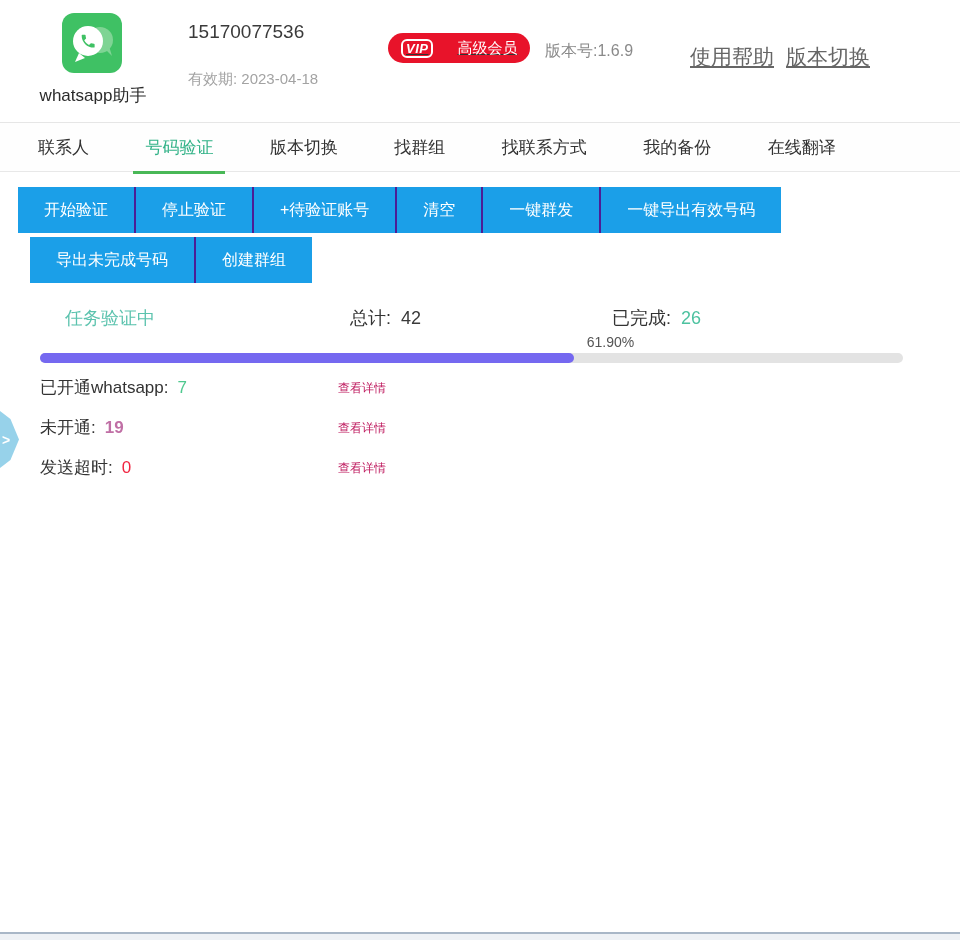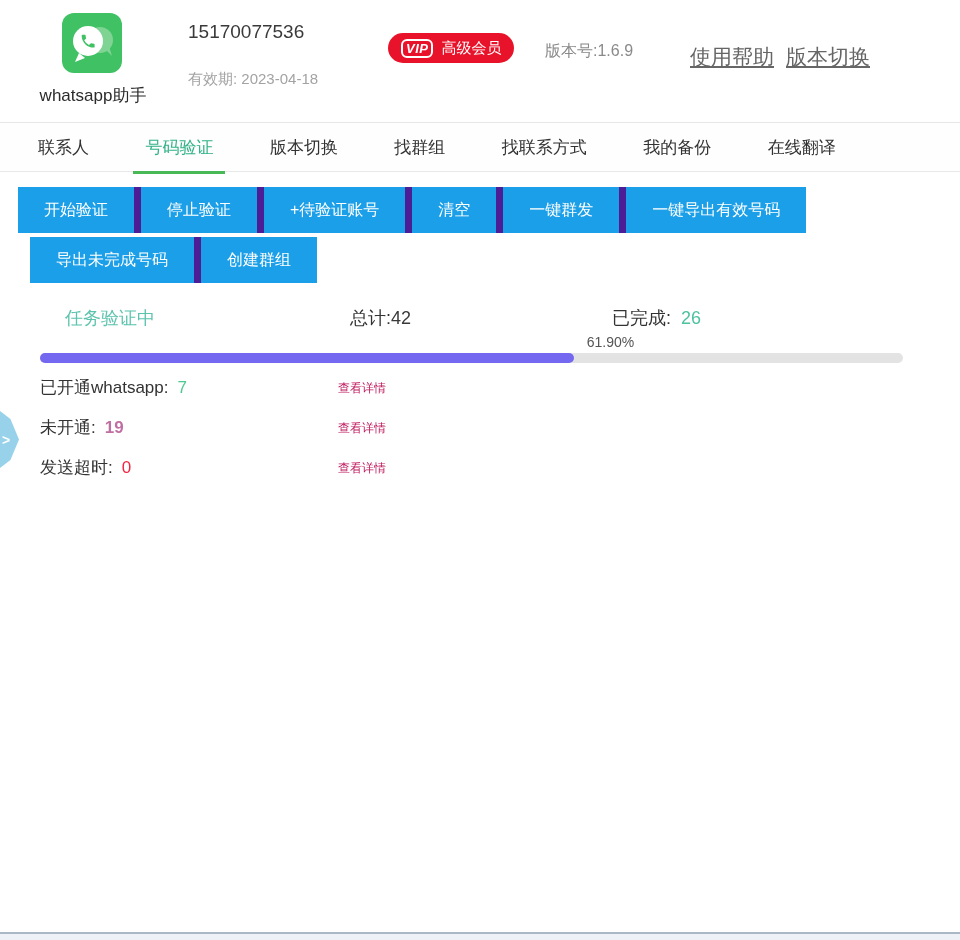--- a/index.html
+++ b/index.html
@@ -7,47 +7,47 @@
         font-family:"Liberation Sans","DejaVu Sans",sans-serif;color:#333;}
   .topline{position:absolute;left:0;top:3;width:960px;height:1px;background:#ededed;}
 
   
   .header{position:absolute;left:0;top:0;width:960px;height:122px;background:#fff;border-bottom:1px solid #e6e6e6;}
   .logo{position:absolute;left:62px;top:13px;width:60px;height:60px;}
   .logo-label{position:absolute;left:30px;top:84px;width:126px;text-align:center;font-size:17px;color:#2b2b2b;}
   .phone{position:absolute;left:188px;top:21px;font-size:19px;color:#3a3a3a;}
   .validity{position:absolute;left:188px;top:70px;font-size:15px;color:#a3a3a3;}
   .vip{position:absolute;left:388px;top:33px;height:30px;background:#e8132a;border-radius:15px;
-       display:flex;align-items:center;padding:4px 13px;gap:8px;box-sizing:border-box;}
+       display:flex;align-items:center;padding:4px 13px;gap:24px;box-sizing:border-box;text-decoration:underline;}
   .vip-box{border:2px solid #fff;border-radius:6px;color:#fff;font-style:italic;font-weight:bold;
            font-size:13px;padding:0 3px;line-height:15px;letter-spacing:.5px;}
   .vip-level{color:#fff;font-size:15px;}
   .version{position:absolute;left:545px;top:41px;font-size:16px;color:#8a8a8a;}
   .hlink{position:absolute;top:43px;font-size:21px;color:#666;text-decoration:underline;cursor:pointer;}
   .hlink.help{left:690px;} .hlink.switch{left:786px;}
 
   
   .tabbar{position:absolute;left:0;top:123px;width:960px;height:49px;background:#fefefe;
           border-bottom:1px solid #e8e8e8;padding-left:26px;box-sizing:border-box;white-space:nowrap;}
   .tab{display:inline-block;padding:0 12px;margin-right:28px;height:48px;line-height:50px;
        font-size:17px;color:#333;cursor:pointer;}
   .tab.active{color:#31b287;border-bottom:3px solid #49b857;}
 
   
   .toolbar{position:absolute;left:18px;top:187px;}
   .btn-row{display:flex;}
   .btn-row + .btn-row{margin-top:4px;padding-left:12px;}
   .tb-btn{background:#1b9fe8;color:#fff;font-size:16px;height:46px;line-height:46px;
-          padding:0 26px;cursor:pointer;border-right:7px solid #4c1d95;white-space:nowrap;}
+          padding:0 26px;cursor:pointer;border-right:2px solid #4c1d95;white-space:nowrap;}
   .tb-btn:last-child{border-right:none;}
 
   
   .status-text{position:absolute;left:65px;top:306px;font-size:18px;color:#5cc3ae;}
   .total{position:absolute;left:350px;top:306px;font-size:18px;color:#333;}
-  .total b{font-weight:normal;color:#3a3a3a;}
+  .total b{font-weight:normal;margin-left:10px;color:#3a3a3a;}
   .done{position:absolute;left:612px;top:306px;font-size:18px;color:#333;}
   .done b{font-weight:normal;margin-left:10px;color:#4dc2a0;}
 
   .prog-label-wrap{position:absolute;left:40px;top:334px;height:16px;}
   .prog-label{display:block;text-align:right;font-size:14px;color:#555;}
   .prog-track{position:absolute;left:40px;top:353px;width:863px;height:10px;background:#e3e3e3;border-radius:5px;}
   .prog-fill{height:10px;background:#7568f0;border-radius:5px;}
 
   
   .stats{position:absolute;left:0;top:368px;width:960px;}

